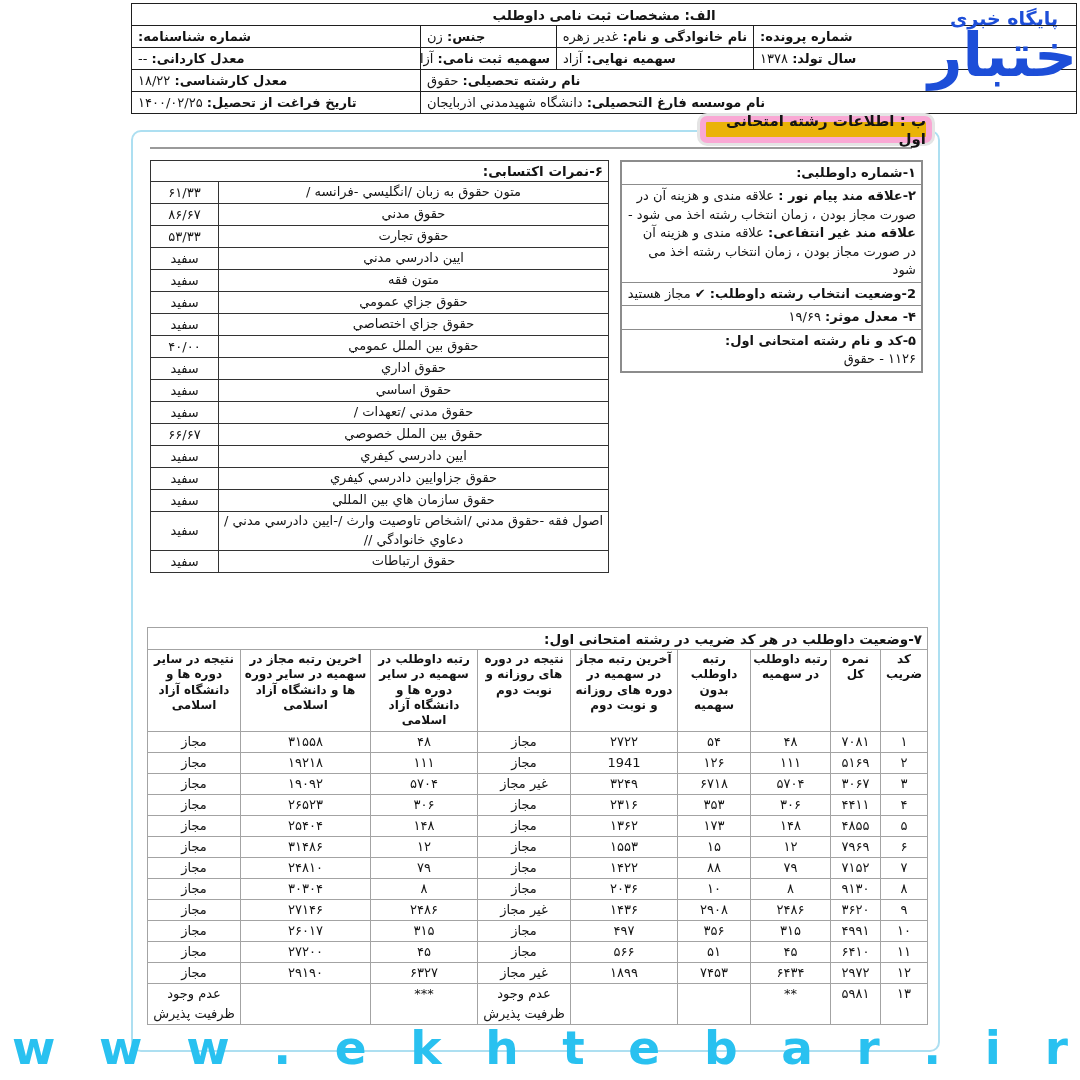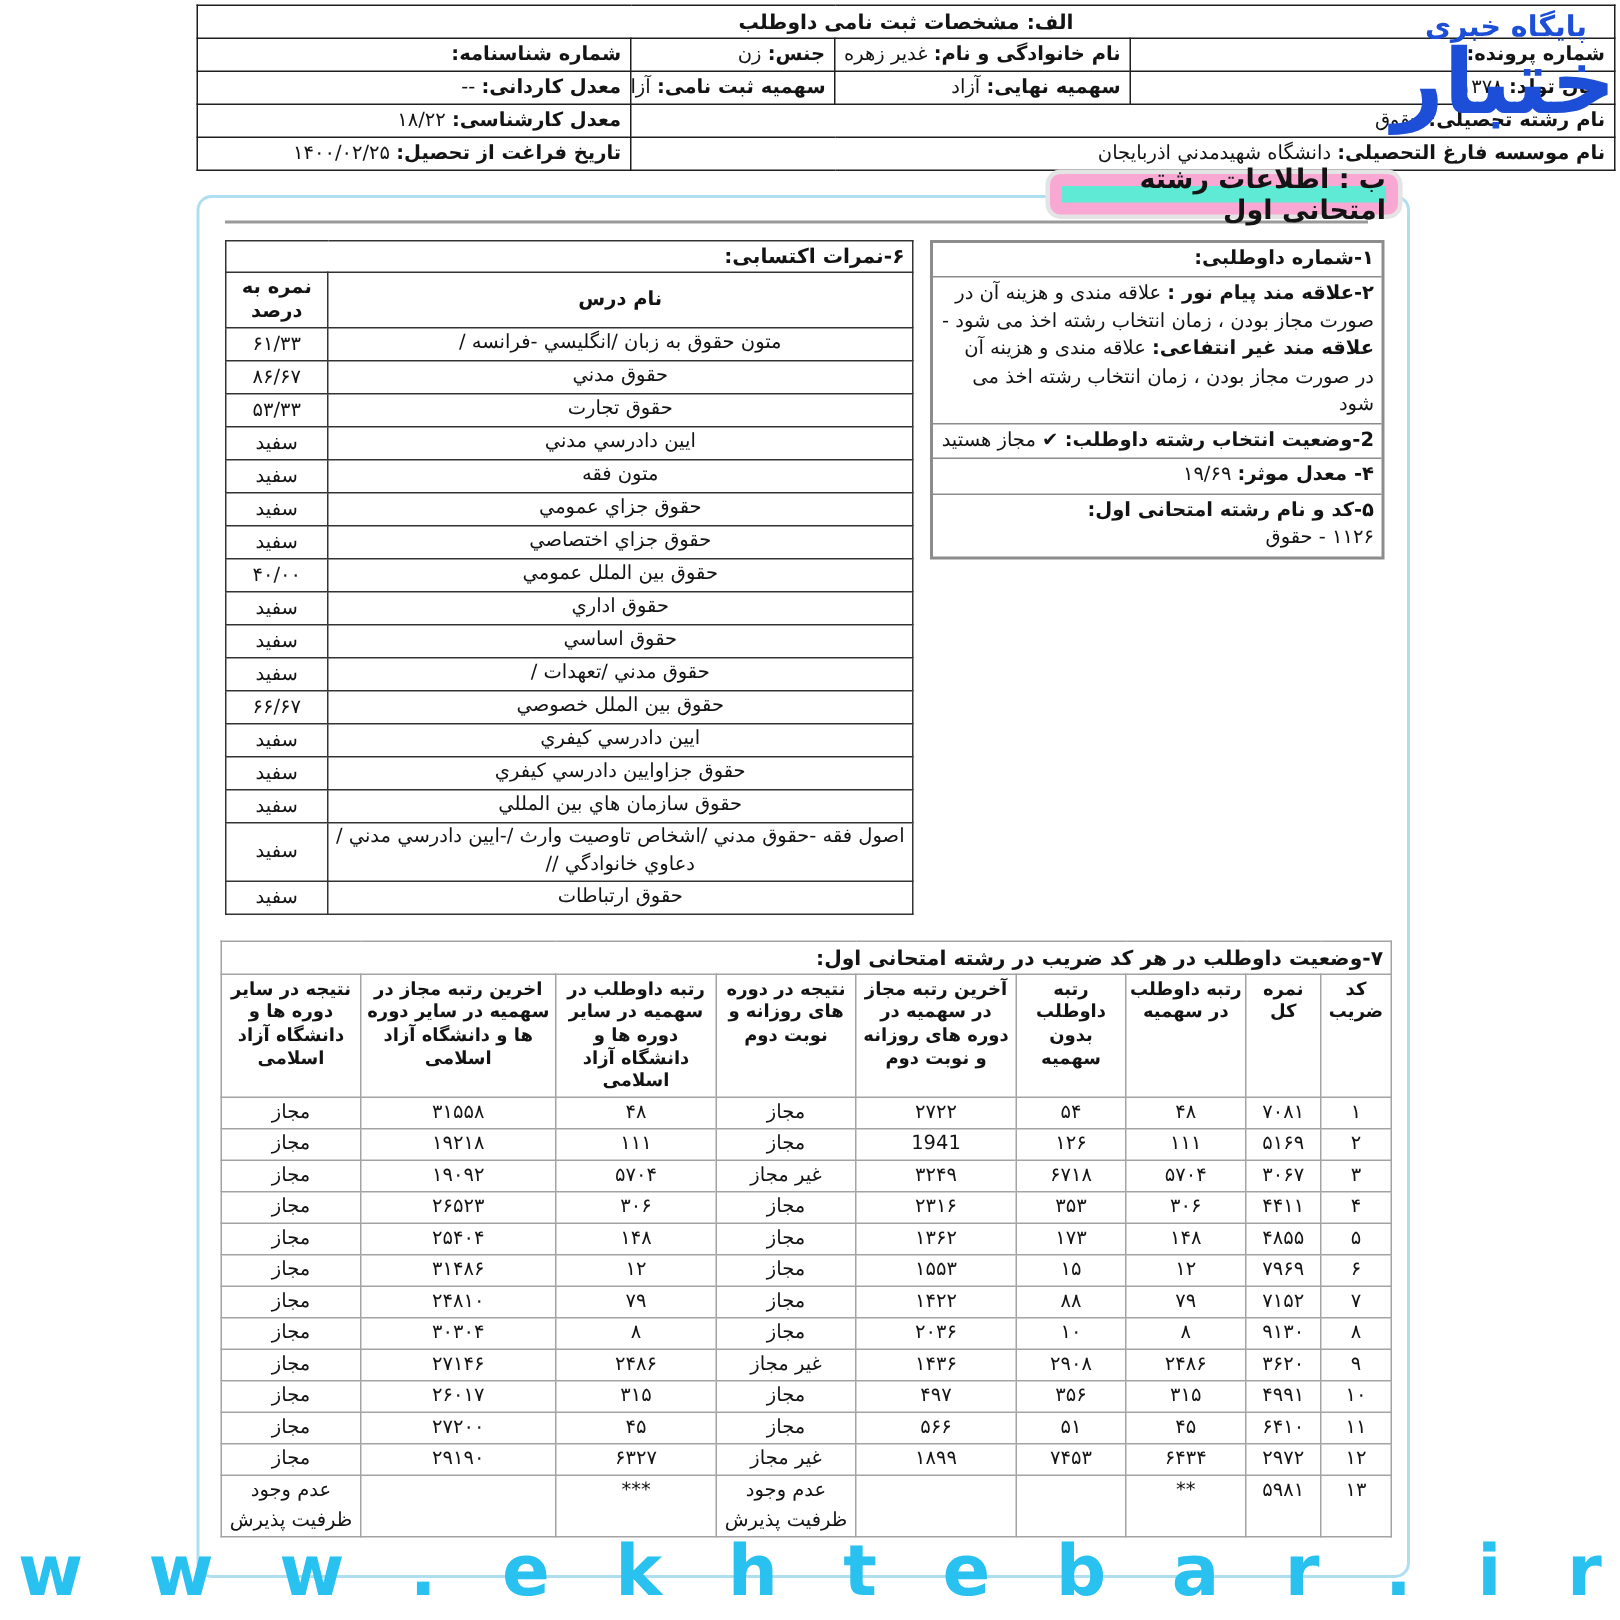--- a/index.html
+++ b/index.html
@@ -8,40 +8,40 @@
     background:#ffffff;color:#141414;
     font-family:"DejaVu Sans", sans-serif;
   }
   
   .tbl-a{
     position:absolute;left:131px;top:3px;width:945px;
     border-collapse:collapse;table-layout:fixed;font-size:13px;direction:rtl;
   }
   .tbl-a td{
     border:1.6px solid #1f1f1f;height:21px;padding:0 6px;
-    text-align:right;white-space:nowrap;overflow:hidden;
+    text-align:left;white-space:nowrap;overflow:hidden;
   }
   .tbl-a td.a-title{text-align:center;font-weight:bold;font-size:13.5px;}
   .tbl-a b{font-weight:bold;}
   
   .brand-logo{position:absolute;right:0;top:8px;width:152px;text-align:center;z-index:30;}
   .brand-tagline{font-size:19px;font-weight:bold;line-height:1.1;}
   .brand-name{font-size:60px;font-weight:bold;line-height:0.95;margin-top:-2px;}
   
   .main-box{
     position:absolute;left:131px;top:130px;width:805px;height:918px;
     border:2px solid #addff1;border-radius:10px;z-index:0;background:#fff;
   }
   .divider{position:absolute;left:150px;top:147px;width:762px;height:2px;background:#9a9a9a;z-index:1;}
   
   .section-b-label{
     position:absolute;left:700px;top:116px;width:232px;height:27px;box-sizing:border-box;
-    background:#5eead4;border:8px solid #f9a8d4;border-radius:7px;box-shadow:0 0 0 3px #e4e4e4;
+    background:#eab308;border:6px solid #f9a8d4;border-radius:7px;box-shadow:0 0 0 3px #e4e4e4;
     display:flex;align-items:center;justify-content:center;
-    font-weight:bold;font-size:18px;z-index:6;direction:rtl;
+    font-weight:bold;font-size:15px;z-index:6;direction:rtl;
   }
   
   .info-panel{
     position:absolute;left:620px;top:160px;width:303px;box-sizing:border-box;
     background:#fff;border:2px solid #8c8c8c;font-size:13px;z-index:2;direction:rtl;
   }
   .info-item{border-top:1.5px solid #8c8c8c;padding:2px 5px;text-align:right;line-height:1.42;}
   .info-item:first-child{border-top:none;}
   
   .grades-tbl{
@@ -130,24 +130,20 @@
   </div>
 
 <table class="grades-tbl">
   <colgroup>
       <col style="width:390px">
       <col style="width:68px">
     </colgroup>
   <tbody>
     <tr>
       <td colspan="2" class="g-title">۶-نمرات اکتسابی:</td>
-    </tr>
-    <tr>
-      <th>نام درس</th>
-      <th>نمره به درصد</th>
     </tr>
   </tbody>
   <tbody>
       <tr>
         <td class="g-course">متون حقوق به زبان /انگلیسي -فرانسه /</td>
         <td class="g-score">۶۱/۳۳</td>
       </tr>
       <tr>
         <td class="g-course">حقوق مدني</td>
         <td class="g-score">۸۶/۶۷</td>

